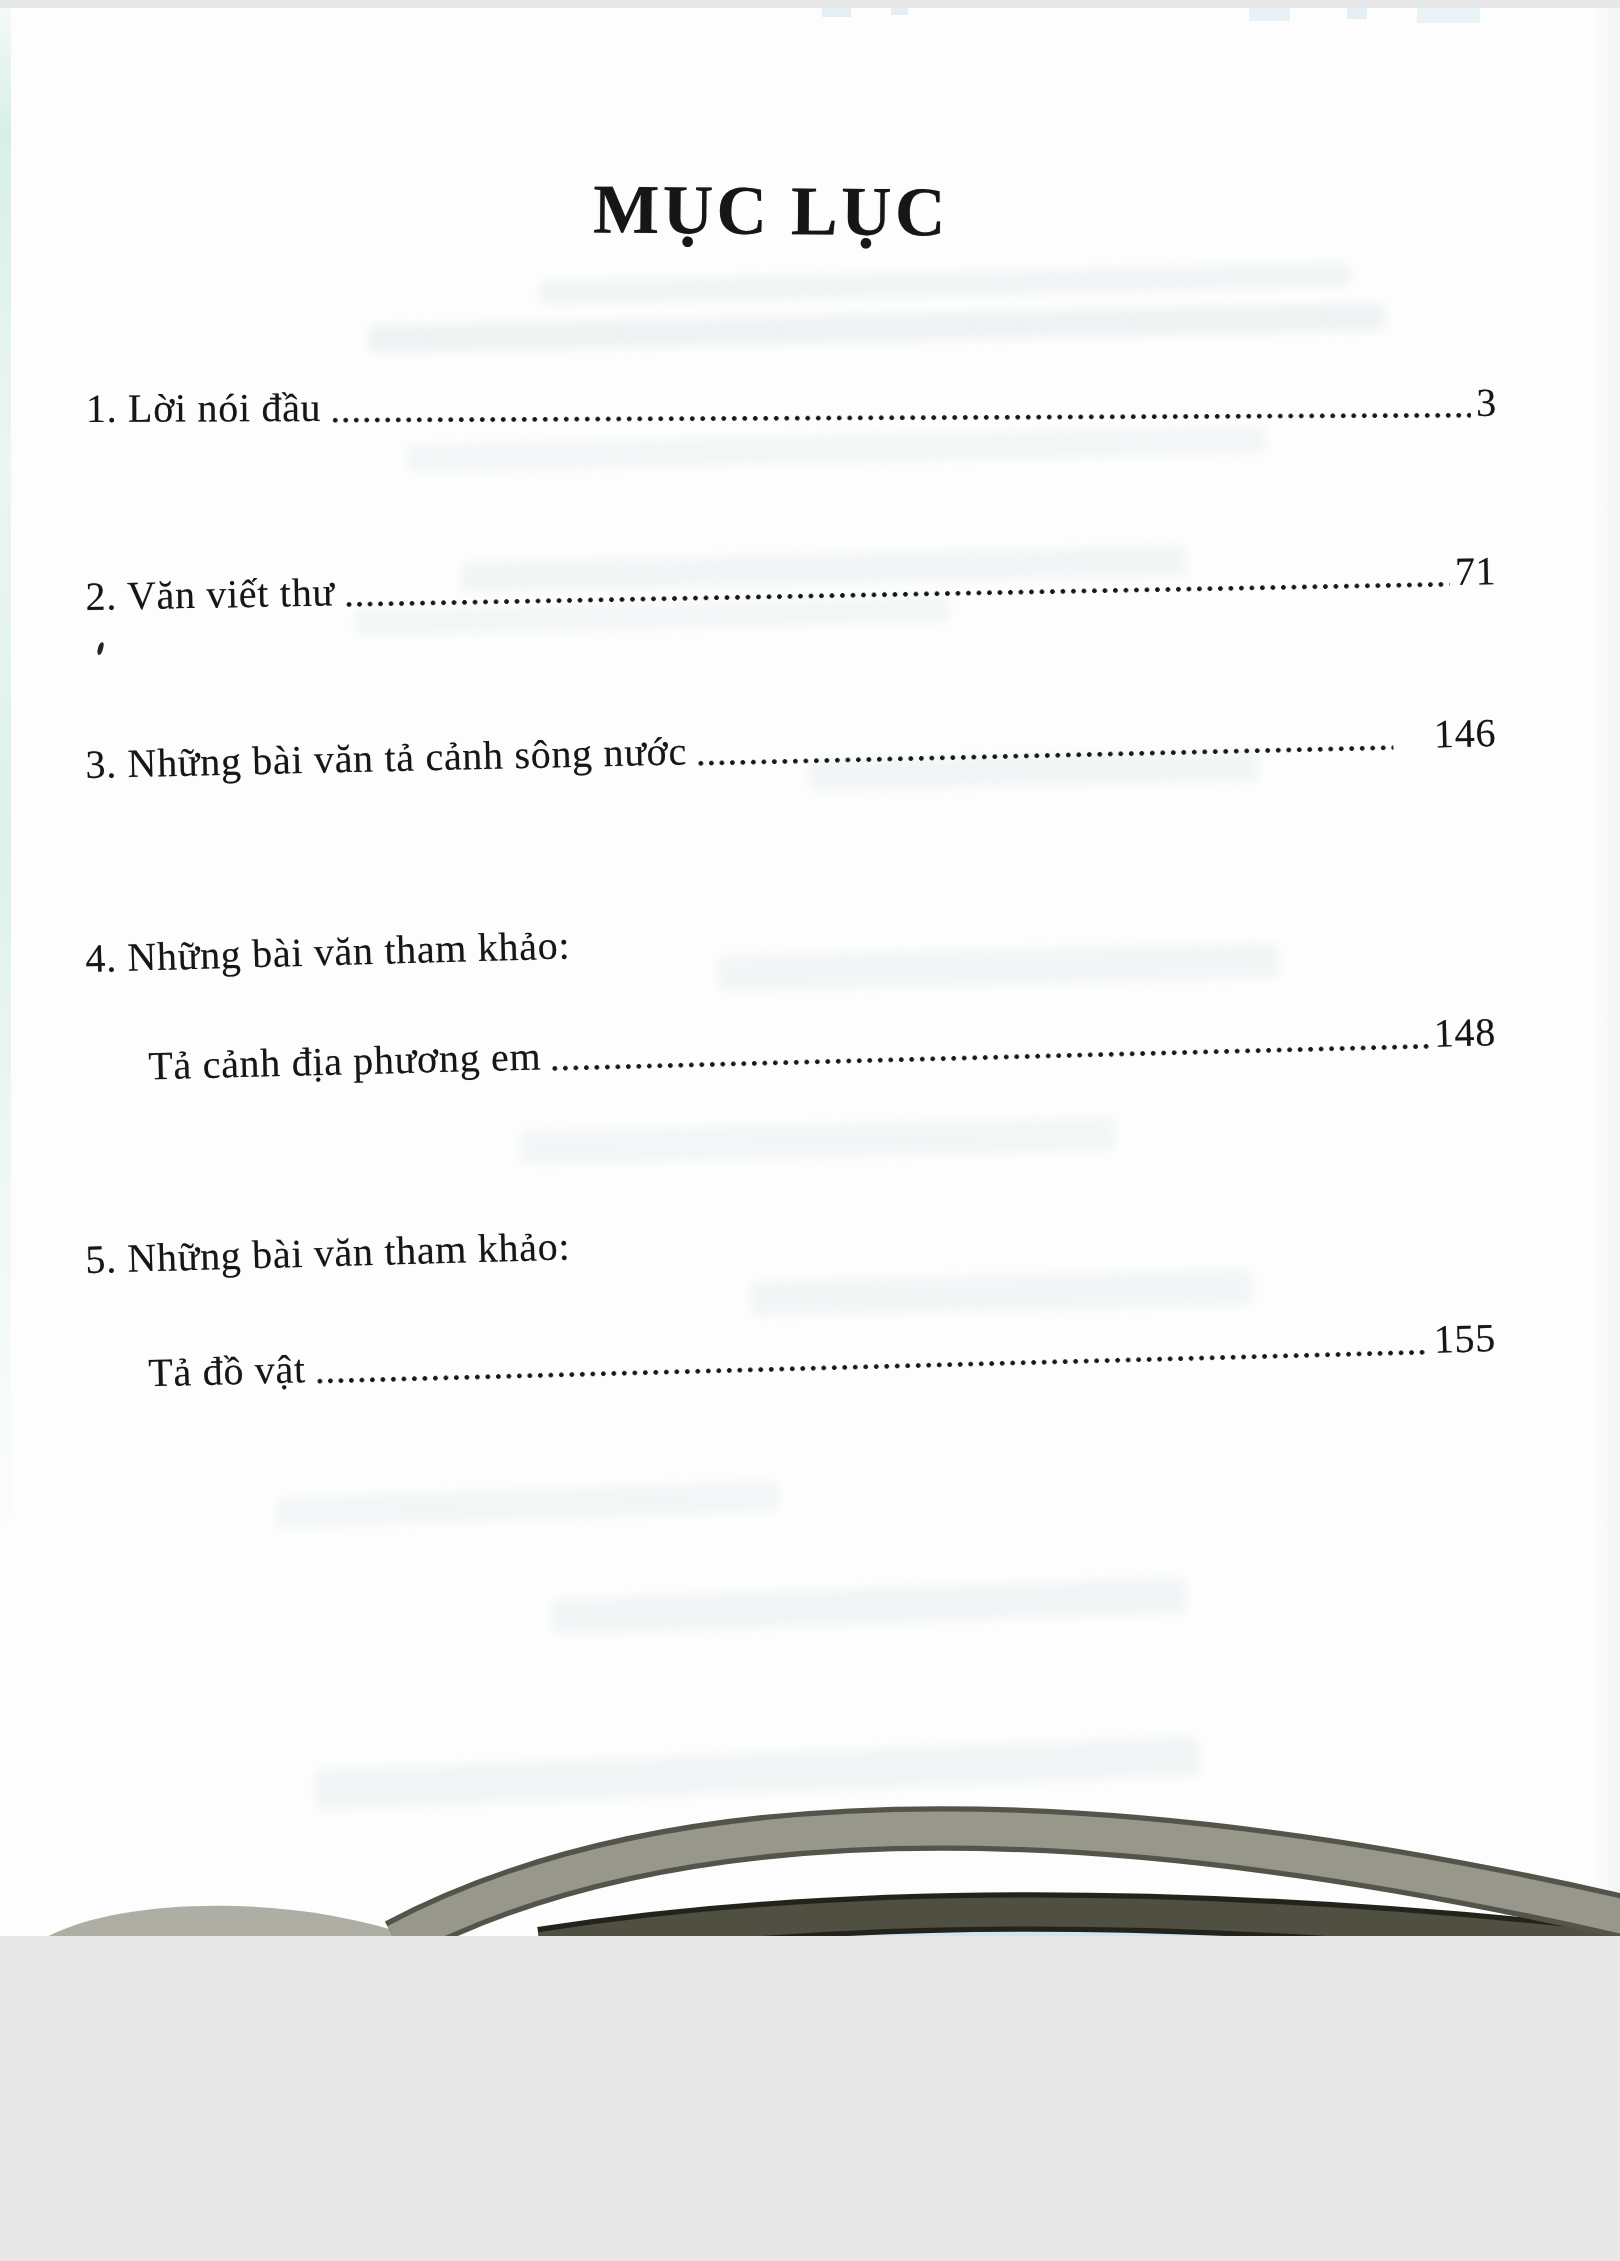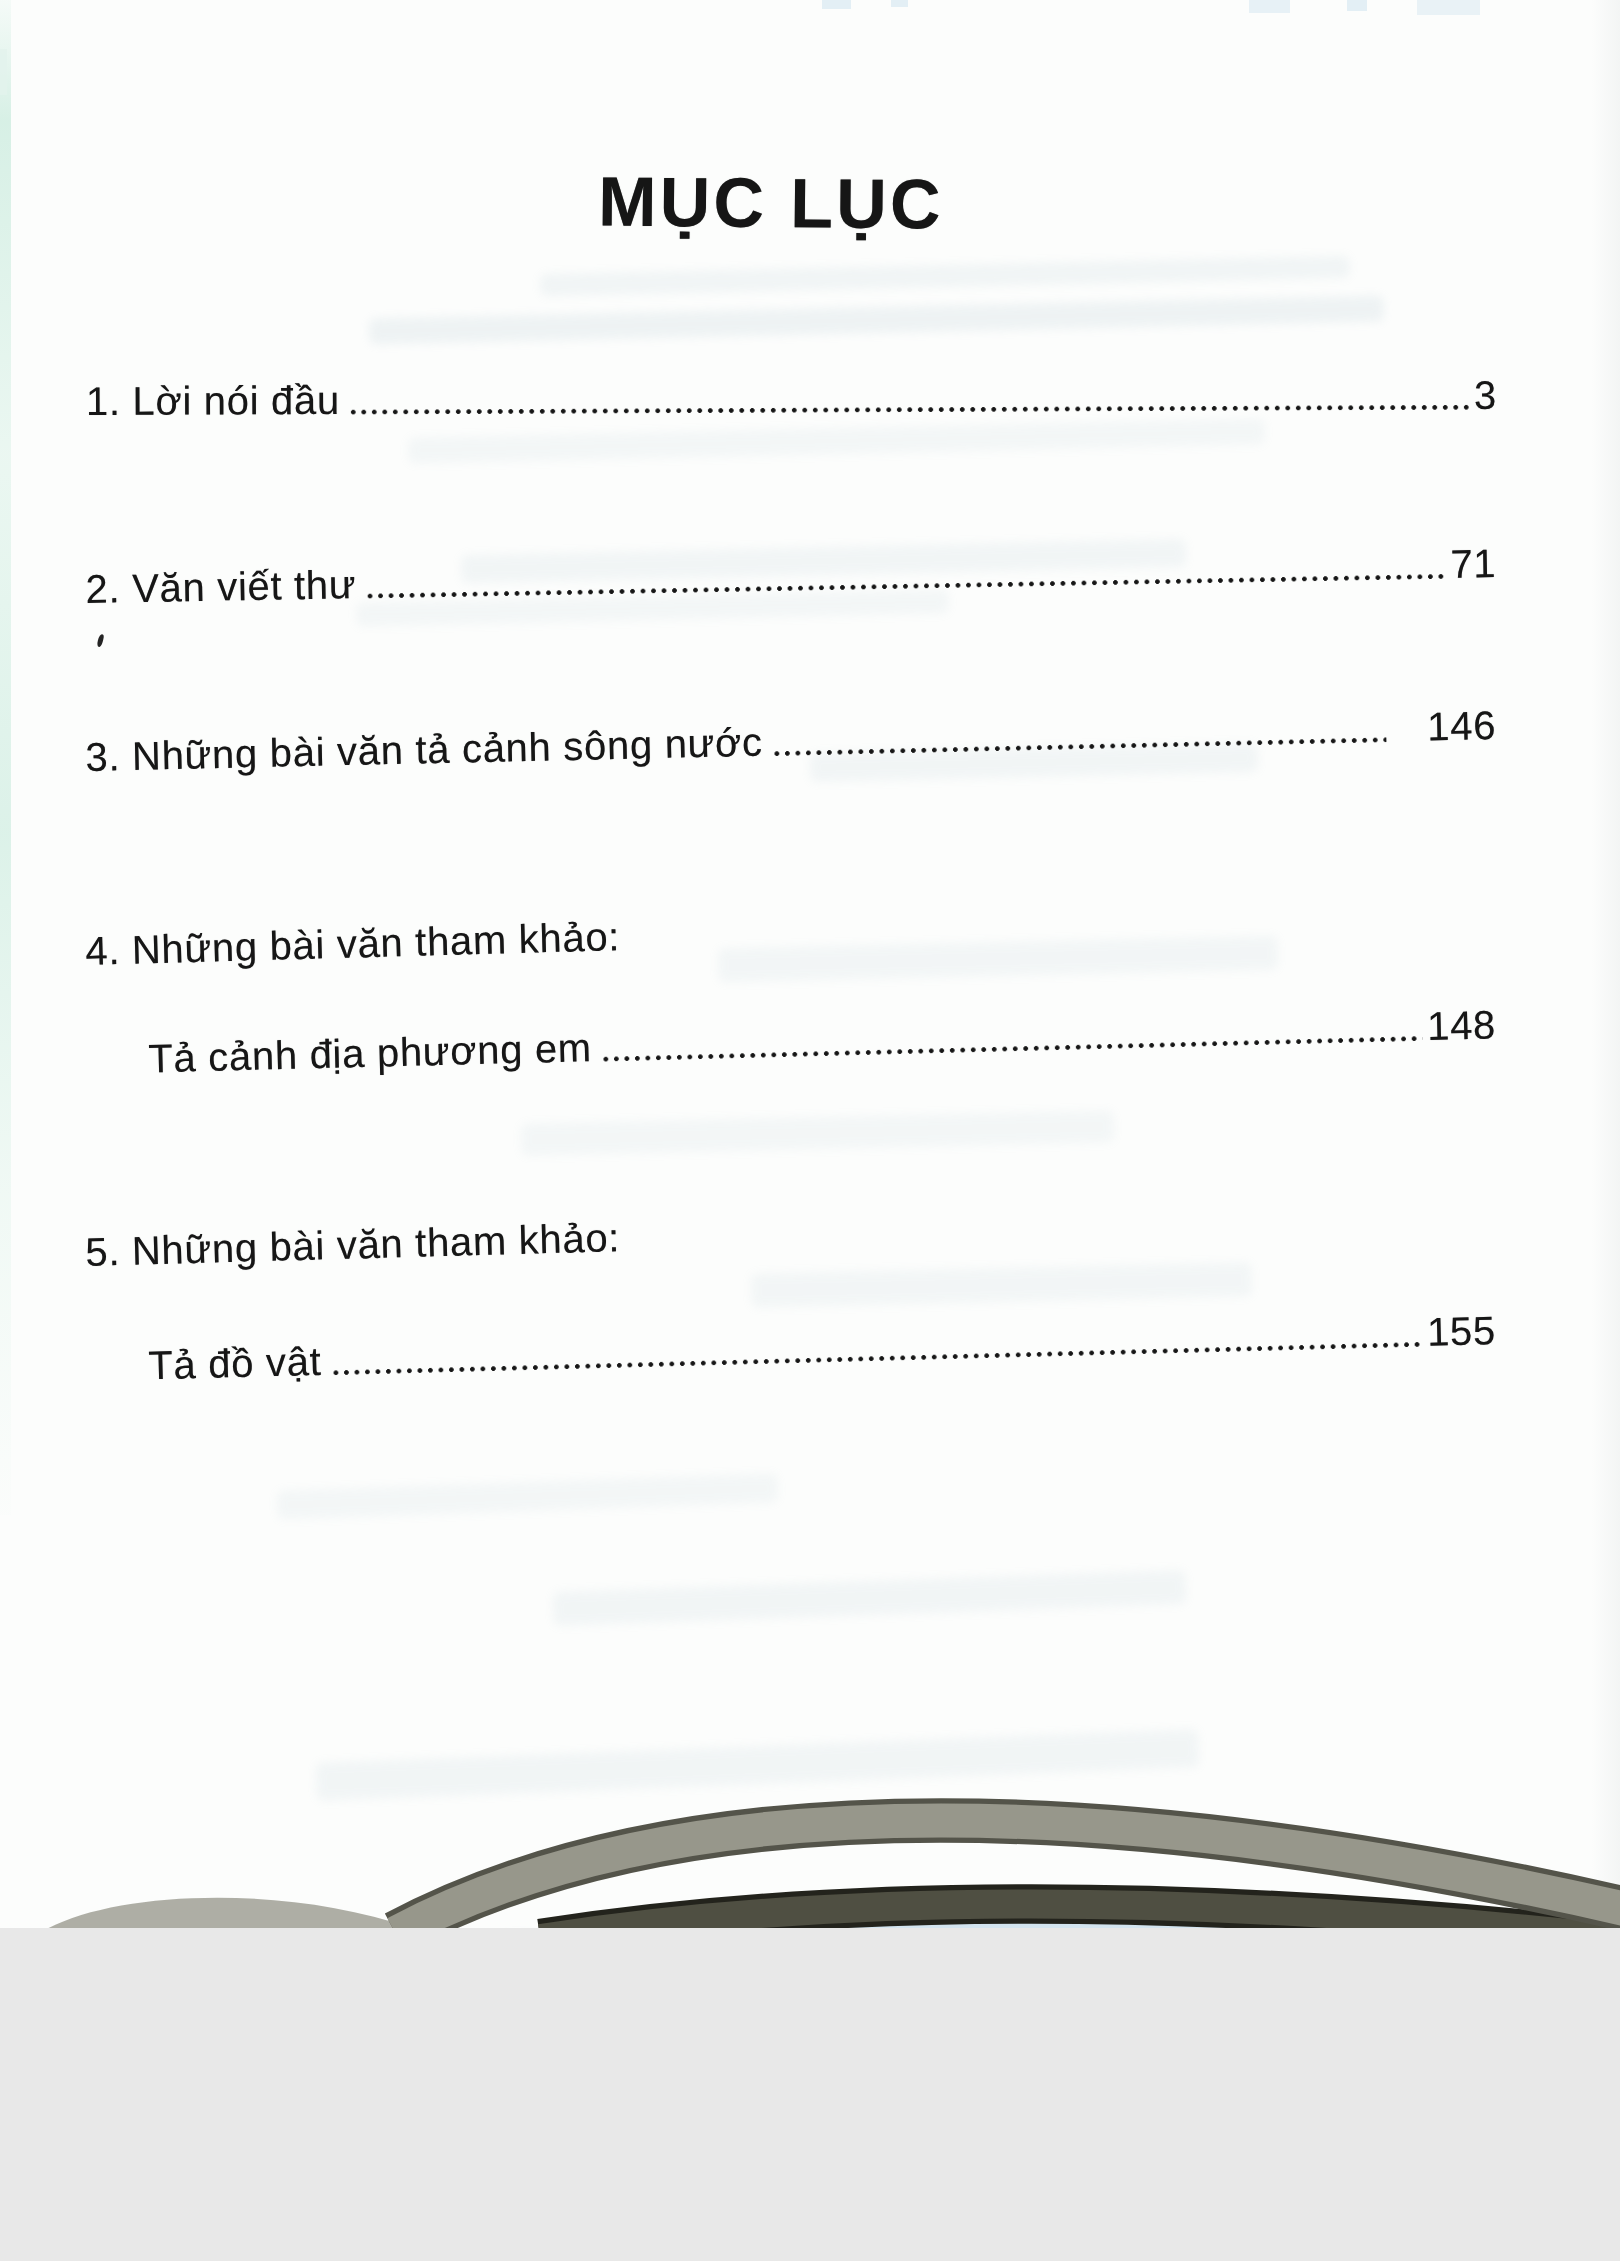--- a/index.html
+++ b/index.html
@@ -1,23 +1,23 @@
 <!DOCTYPE html>
 <html lang="vi" style="--ink: #161616; --paper: #fcfdfc; --ghost: #a7bfca; --edge_green: #aee0ca; --band_light: #97978b; --band_light_edge: #54544a; --band_dark: #4f4f42; --band_dark_edge: #23231c; --band_blue: #d3e4ef; --band_blue_edge: #31405c; --bump: #a5a59b;font-size:10.5px"><head>
 <meta charset="utf-8">
 <title>MỤC LỤC</title>
 <style>
   html,body{margin:0;padding:0;background:#e8e8e8;}
   .page{
     position:relative;
     width:1621px;height:1928px;
-    margin:0 auto;
+    margin:8px auto;
     background:var(--paper,#fcfdfc);
     overflow:hidden;
-    font-family:Liberation Sans, sans-serif;
+    font-family:Liberation Serif, serif;
     color:var(--ink,#161616);
   }
 
   
   .edge-strip{
     position:absolute;left:0;top:0;width:10.5px;height:1515px;
     background:linear-gradient(180deg,
       rgba(180,228,208,0.10) 0%,
       rgba(170,224,202,0.45) 8%,
       rgba(190,232,214,0.28) 30%,

